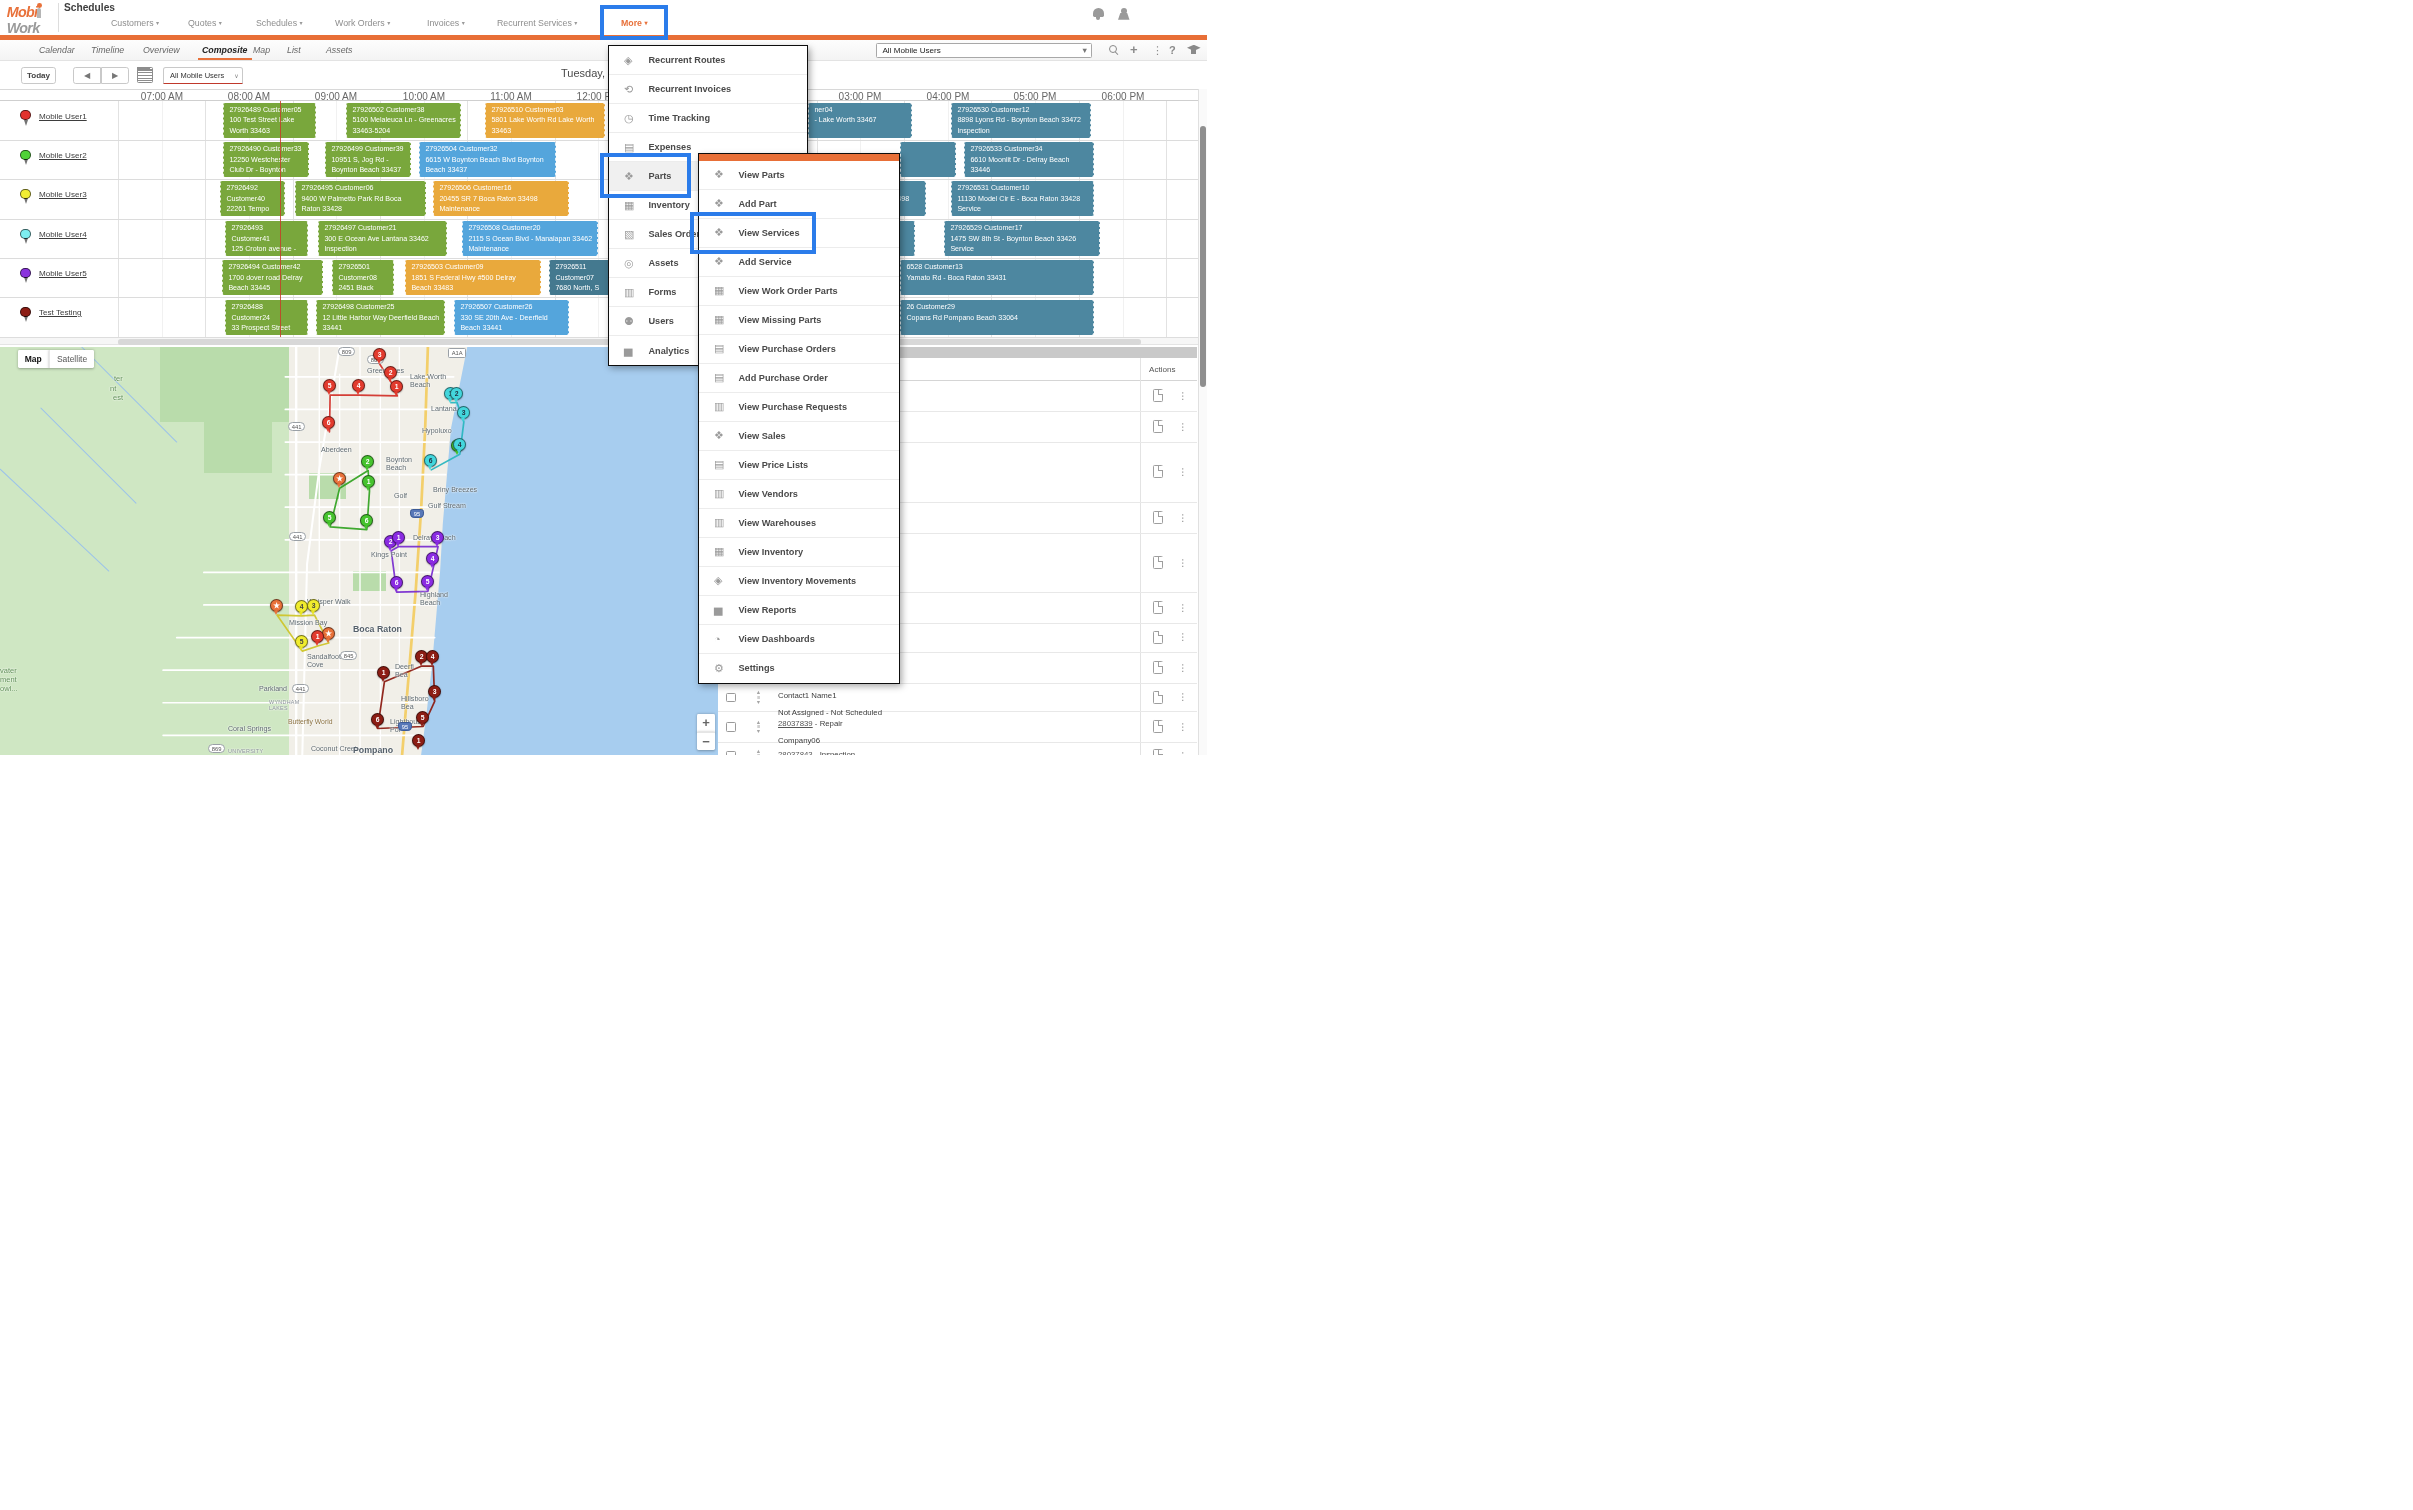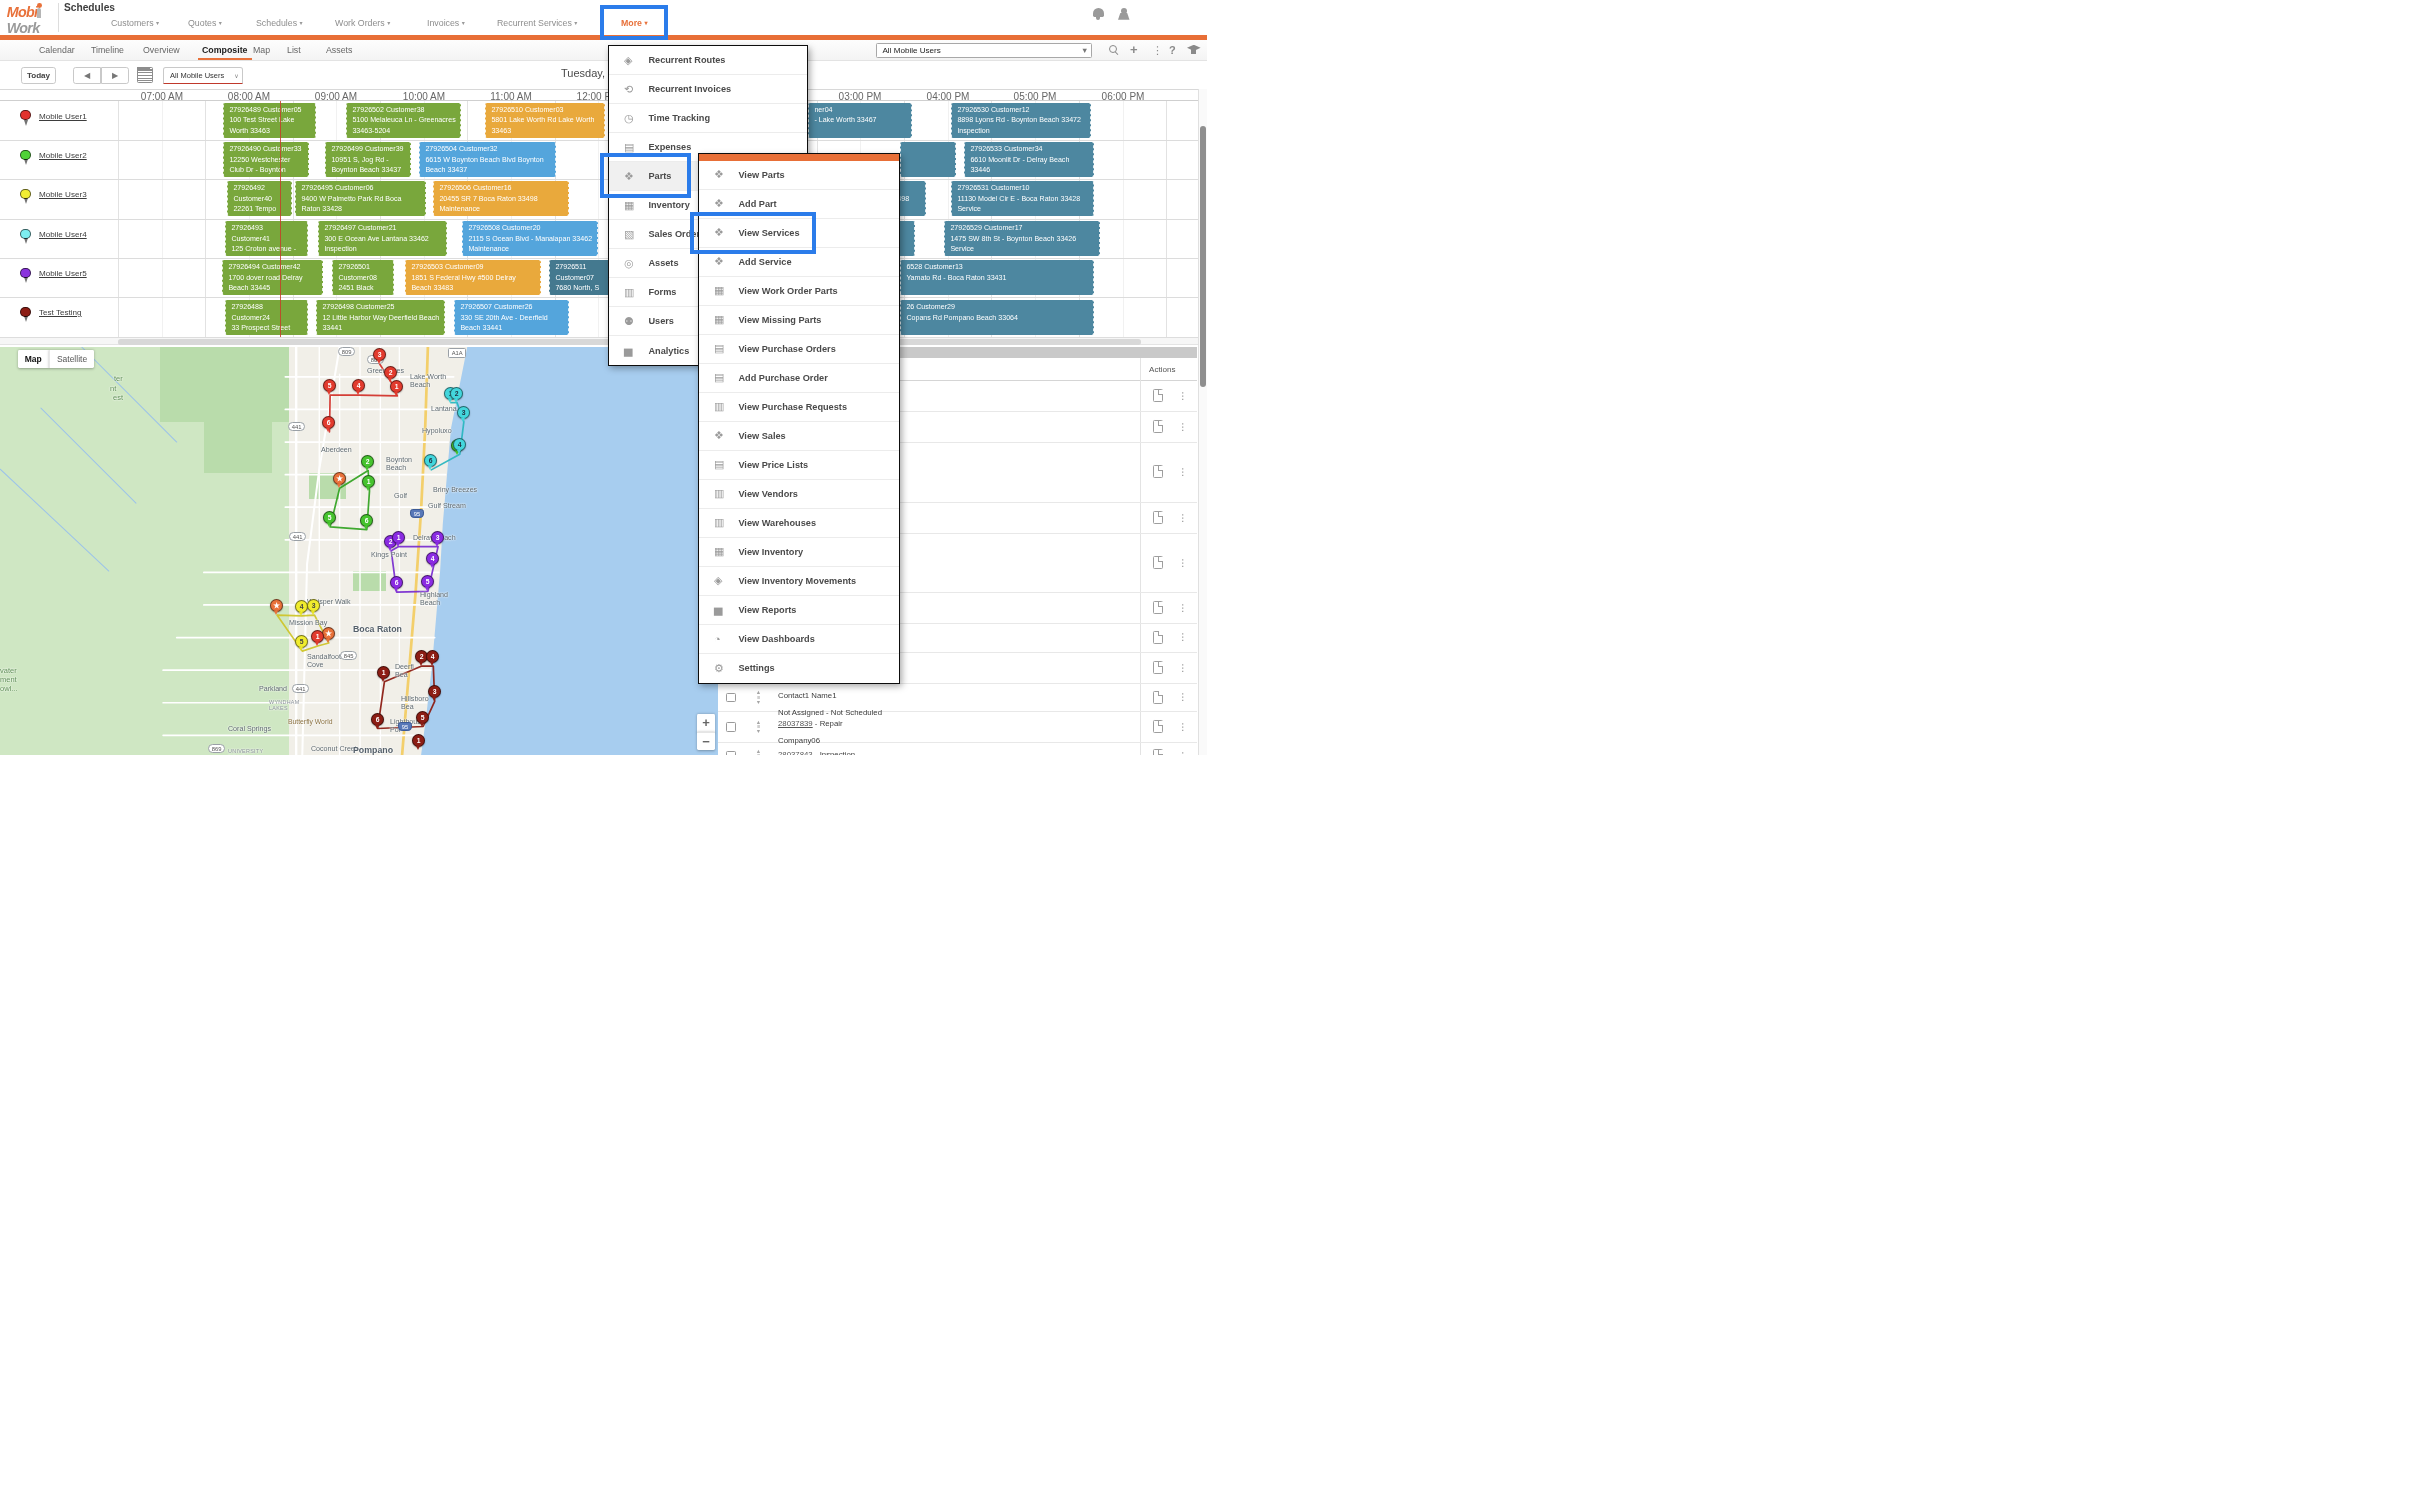--- a/index.html
+++ b/index.html
@@ -22,21 +22,21 @@
   .nav-item.hl .caret { color:#e8713a; }
   #orange-bar { position:absolute; left:0; top:35px; width:1207px; height:4.8px; background:#e86f37; z-index:11; }
   .icon-bell { position:absolute; top:8.1px; width:11px; height:8.8px; background:#9a9a9a; border-radius:5.4px 5.4px 1.4px 1.4px; }
   .icon-bell::after { content:""; position:absolute; left:3.4px; top:8.8px; width:4.1px; height:2.7px; background:#9a9a9a; border-radius:0 0 2.7px 2.7px; }
   .icon-person { position:absolute; top:7.5px; width:12.2px; height:12.2px; }
   .icon-person::before { content:""; position:absolute; left:2.7px; top:0; width:6.1px; height:6.1px; background:#9a9a9a; border-radius:50%; }
   .icon-person::after { content:""; position:absolute; left:0; top:5.4px; width:11.5px; height:6.8px; background:#9a9a9a; clip-path:polygon(20% 0,80% 0,100% 100%,0 100%); }
 
   
   #tabbar { position:absolute; left:0; top:40px; width:1207px; height:21px; background:linear-gradient(#fdfdfd,#f4f4f4); border-bottom:0.7px solid #e3e3e3; z-index:9; }
-  .tab { position:absolute; top:4.8px; font-size:8.8px; color:#666; cursor:pointer; padding-bottom:5.4px; }
+  .tab { position:absolute; top:4.8px; font-size:8.8px; color:#666; cursor:pointer; padding-bottom:5.4px;font-style:italic; }
   .tab.active { color:#222; font-weight:bold; }
   .tab.active::after { content:""; position:absolute; left:-4.1px; right:-4.1px; bottom:0px; height:2.7px; background:#e8713a; }
   #users-select { position:absolute; left:876px; top:3.4px; width:216px; height:15px; border:1.4px solid #a8a8a8; border-radius:1.4px; background:#fff; font-size:8.1px; color:#222; padding:1.4px 16.3px 0 5.4px; cursor:pointer; }
   #users-select .tri { position:absolute; right:2.7px; top:2px; font-size:7.5px; color:#777; }
   .mini-icon { position:absolute; top:4.1px; color:#8a8a8a; font-size:10.2px; cursor:pointer; }
   .icon-search { width:11px; height:11px; }
   .icon-search::before { content:""; position:absolute; left:0.7px; top:0.7px; width:6.1px; height:6.1px; border:1.4px solid #8a8a8a; border-radius:50%; }
   .icon-search::after { content:""; position:absolute; left:7.5px; top:6.8px; width:1.4px; height:4.1px; background:#8a8a8a; transform:rotate(-45deg); }
   .icon-plus { font-size:13px; font-weight:bold; top:2px; }
   .icon-grad { width:13.6px; height:6.1px; top:6.8px; }
@@ -297,21 +297,21 @@
         <div class="blk green" style="left: 325px; top: 53px; width: 86px;">27926499 Customer39
 10951 S, Jog Rd - Boynton Beach 33437
 Repair</div>
         <div class="blk blue" style="left: 419px; top: 53px; width: 137px;">27926504 Customer32
 6615 W Boynton Beach Blvd Boynton Beach 33437
 Maintenance</div>
         <div class="blk teal" style="left: 900px; top: 53px; width: 56px;"></div>
         <div class="blk teal" style="left: 964px; top: 53px; width: 130px;">27926533 Customer34
 6610 Moonlit Dr - Delray Beach 33446
 Service</div>
-        <div class="blk green" style="left: 227px; top: 92px; width: 65px;">27926492 Customer40
+        <div class="blk green" style="left: 220px; top: 92px; width: 65px;">27926492 Customer40
 22261 Tempo</div>
         <div class="blk green" style="left: 295px; top: 92px; width: 131px;">27926495 Customer06
 9400 W Palmetto Park Rd Boca Raton 33428
 Installation</div>
         <div class="blk orange" style="left: 433px; top: 92px; width: 136px;">27926506 Customer16
 20455 SR 7 Boca Raton 33498
 Maintenance
 Sample maintenance work order</div>
         <div class="blk teal" style="left: 887px; top: 92px; width: 39px;">
 3498</div>

